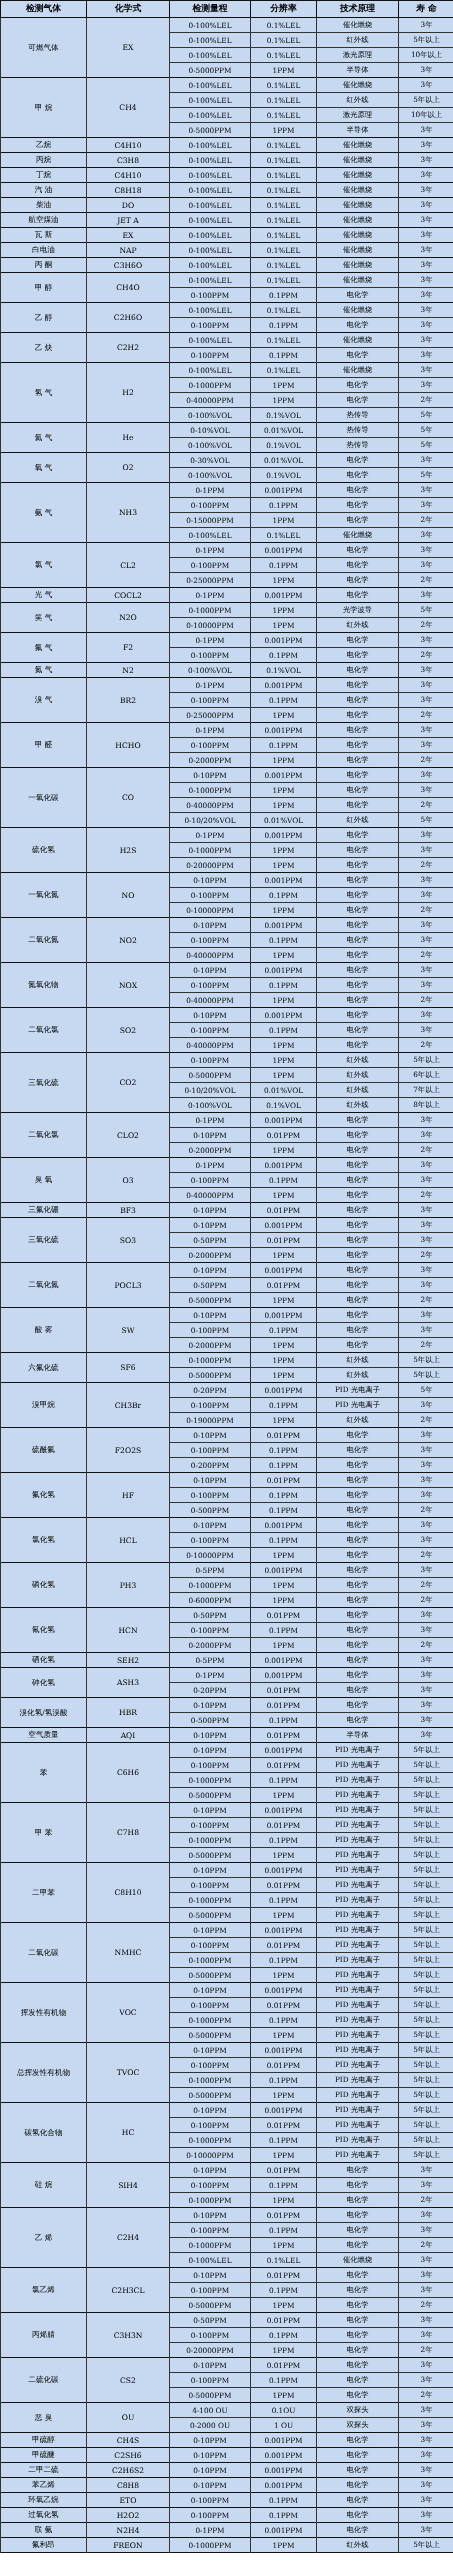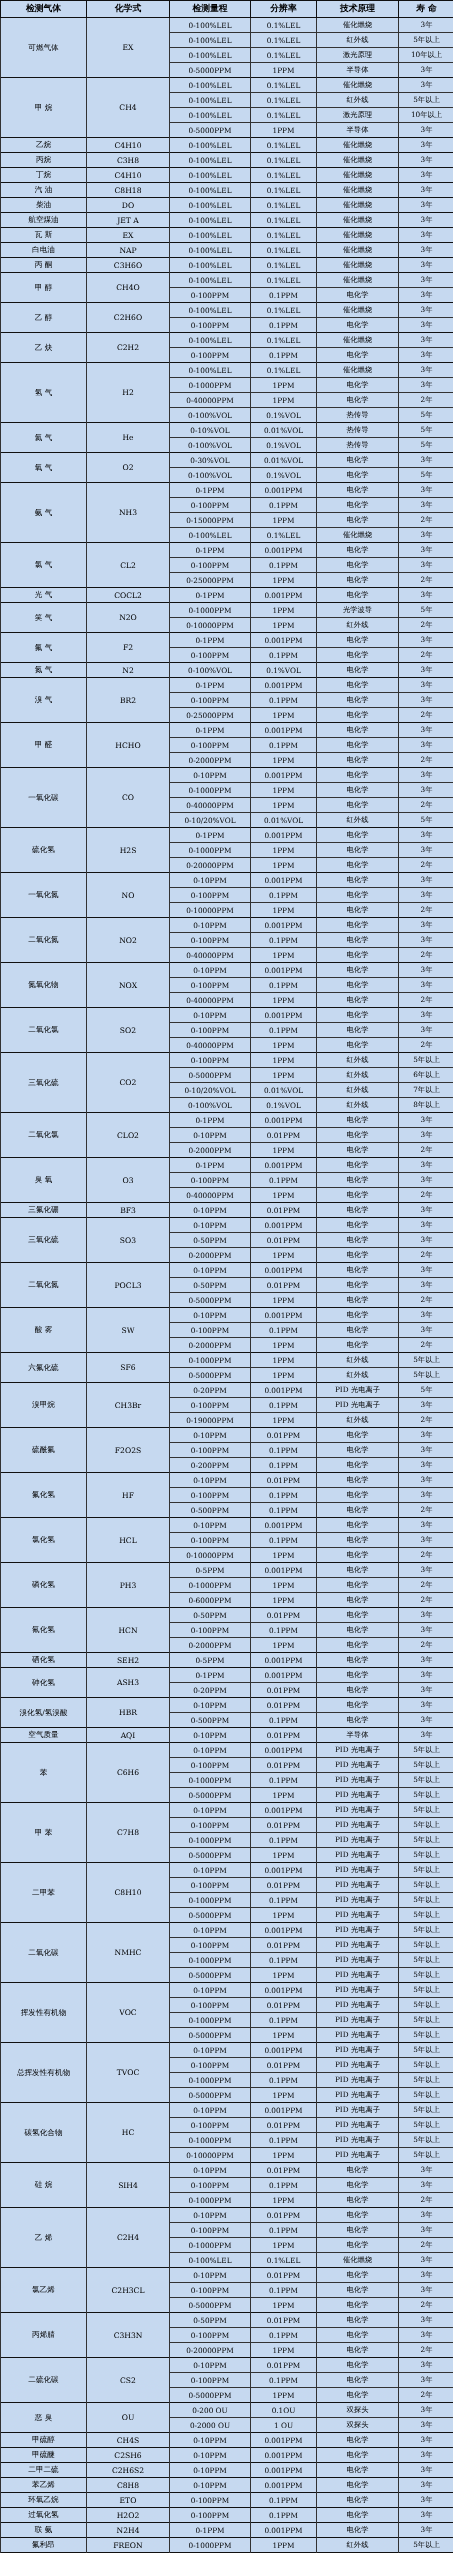--- a/index.html
+++ b/index.html
@@ -1140,21 +1140,21 @@
         </tr>
         <tr>
           <td class="sub">0-5000PPM</td>
           <td class="sub">1PPM</td>
           <td class="sub">电化学</td>
           <td class="sub">2年</td>
         </tr>
         <tr>
           <td rowspan="2" class="gas gs">恶 臭</td>
           <td rowspan="2" class="formula gs">OU</td>
-          <td class="gs">0-200 OU</td>
+          <td class="gs">4-100 OU</td>
           <td class="gs">0.1OU</td>
           <td class="gs">双探头</td>
           <td class="gs">3年</td>
         </tr>
         <tr>
           <td class="sub">0-2000 OU</td>
           <td class="sub">1 OU</td>
           <td class="sub">双探头</td>
           <td class="sub">3年</td>
         </tr>

